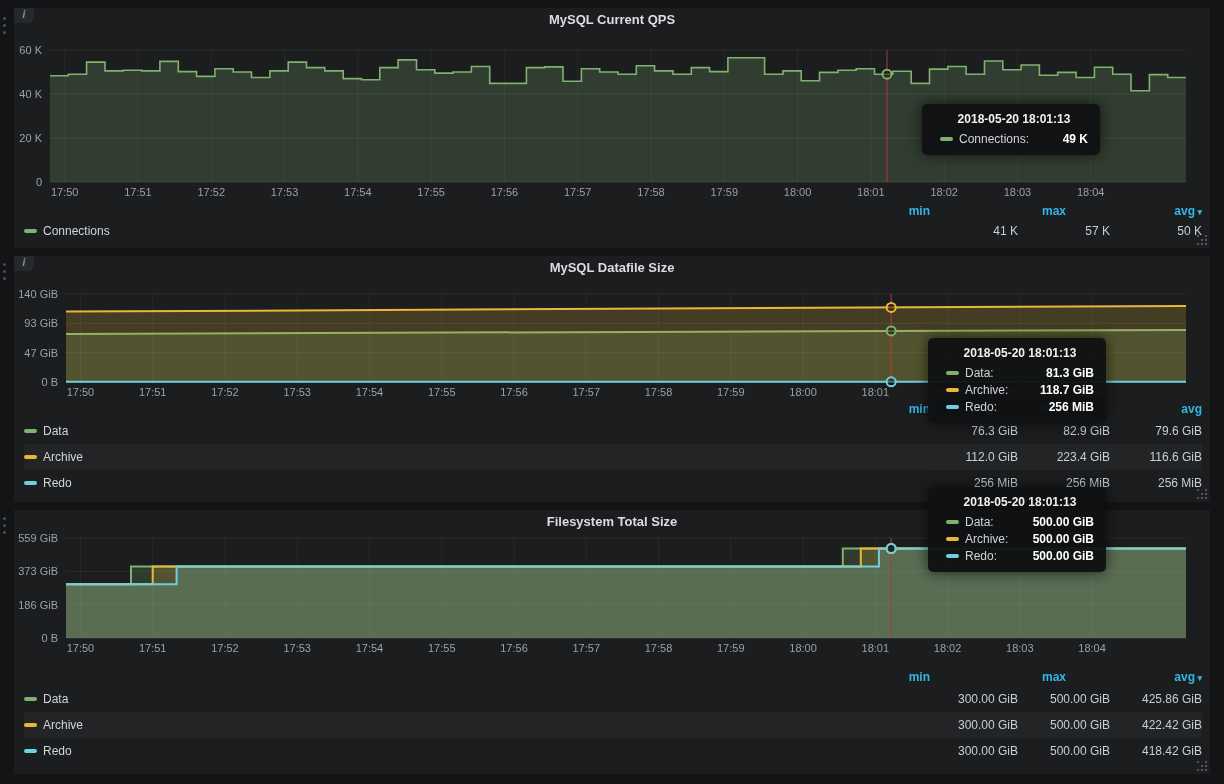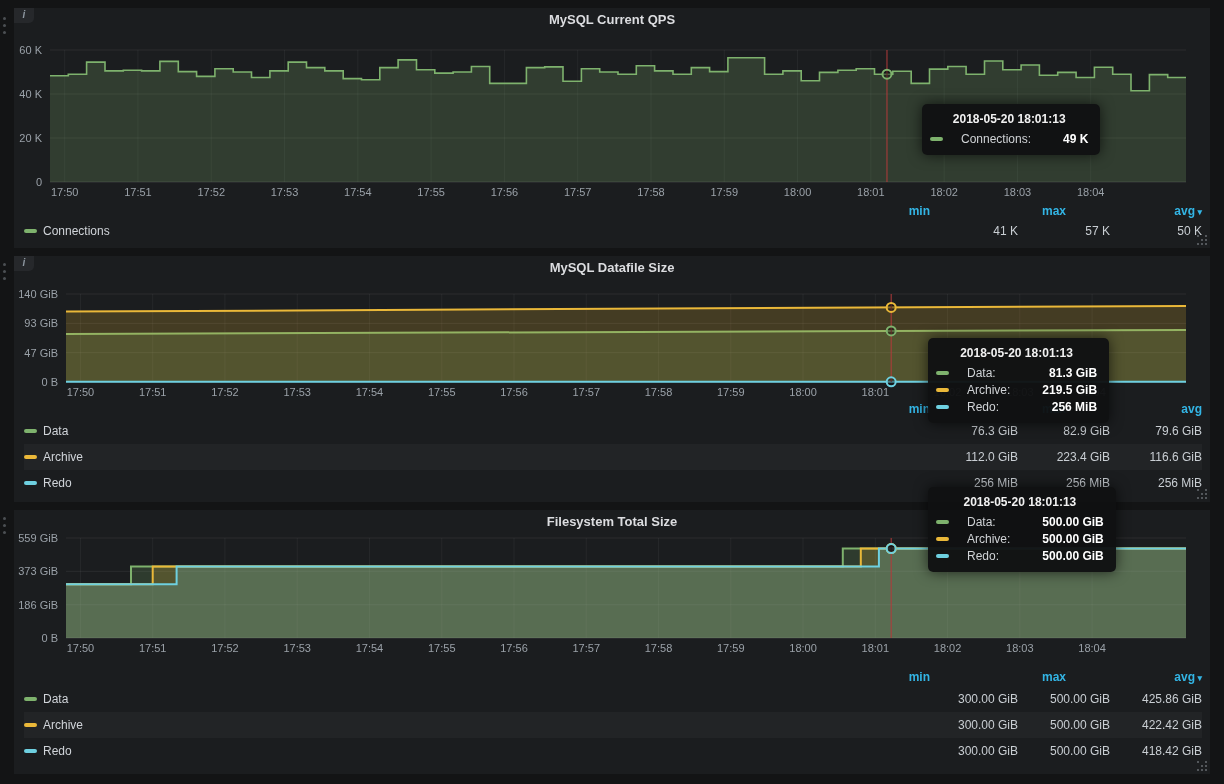--- a/index.html
+++ b/index.html
@@ -46,26 +46,26 @@
   .lrow{display:flex;align-items:center;height:26px;}
   .p1 .lrow{height:22px;}
   .lrow.alt{background:rgba(255,255,255,0.03);justify-content:space-between;}
   .lrow .sname{flex:1;display:flex;align-items:center;gap:6px;cursor:pointer;}
   .swatch{width:13px;height:4px;border-radius:2px;display:inline-block;}
   .lrow .vcol{width:92px;text-align:right;color:#c9ced3;}
 
   .tooltip{
     position:absolute;z-index:20;
     background:rgba(16,17,18,0.96);
-    border-radius:5px;padding:8px 12px 9px 8px;
+    border-radius:5px;padding:8px 12px 9px 18px;
     box-shadow:0 0 14px rgba(0,0,0,0.65);
     font-size:12px;color:#d0d3d6;min-width:148px;
   }
   .tooltip .tdate{font-weight:bold;color:#f1f1f1;text-align:center;margin-bottom:6px;white-space:nowrap;}
-  .trow{display:flex;align-items:center;gap:18px;margin-top:3px;white-space:nowrap;}
+  .trow{display:flex;align-items:center;gap:6px;margin-top:3px;white-space:nowrap;}
   .trow .tval{margin-left:auto;font-weight:bold;color:#ffffff;padding-left:14px;}
 
   .rowhandle{position:absolute;left:2px;width:6px;height:20px;cursor:grab;}
   .rowhandle::before{
     content:"";position:absolute;left:1px;top:1px;width:3px;height:3px;border-radius:50%;
     background:#4b4f53;box-shadow:0 7px #4b4f53,0 14px #4b4f53;
   }
   .rh1{top:16px;} .rh2{top:262px;} .rh3{top:516px;}
 
   .grip{position:absolute;right:3px;bottom:3px;width:10px;height:10px;cursor:nwse-resize;}
@@ -341,21 +341,21 @@
 <div class="tooltip" style="left:928px;top:338px;">
     <div class="tdate">2018-05-20 18:01:13</div>
     <div class="trow">
       <span class="swatch" style="background: rgb(126, 178, 109);"></span>
       <span>Data:</span>
       <span class="tval">81.3 GiB</span>
     </div>
     <div class="trow">
       <span class="swatch" style="background: rgb(234, 184, 57);"></span>
       <span>Archive:</span>
-      <span class="tval">219.5 GiB</span>
+      <span class="tval">118.7 GiB</span>
     </div>
     <div class="trow">
       <span class="swatch" style="background: rgb(110, 208, 224);"></span>
       <span>Redo:</span>
       <span class="tval">256 MiB</span>
     </div>
   </div>
 <div class="tooltip" style="left:928px;top:487px;">
     <div class="tdate">2018-05-20 18:01:13</div>
     <div class="trow">

